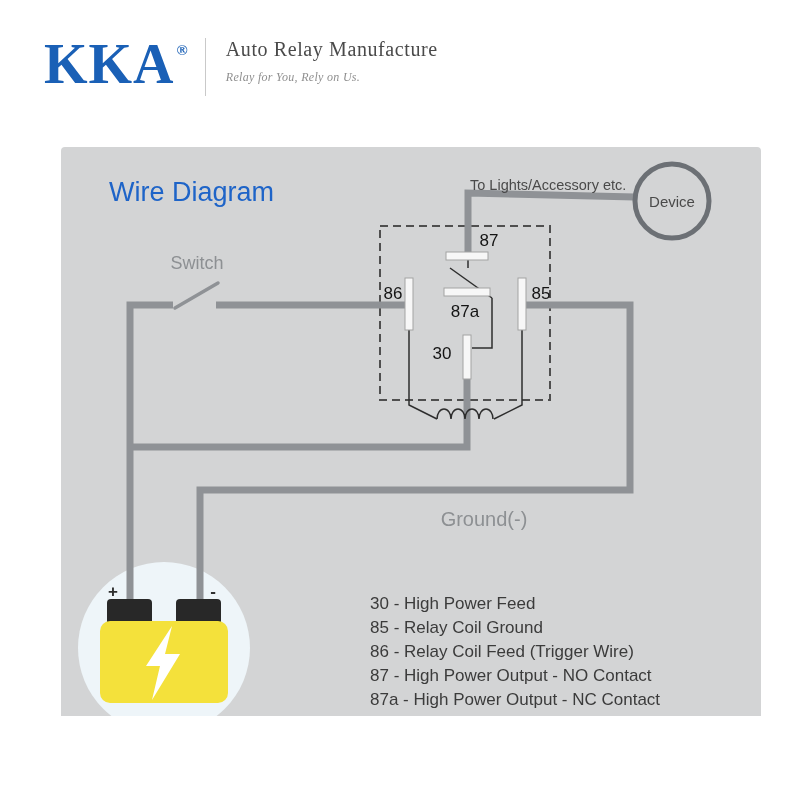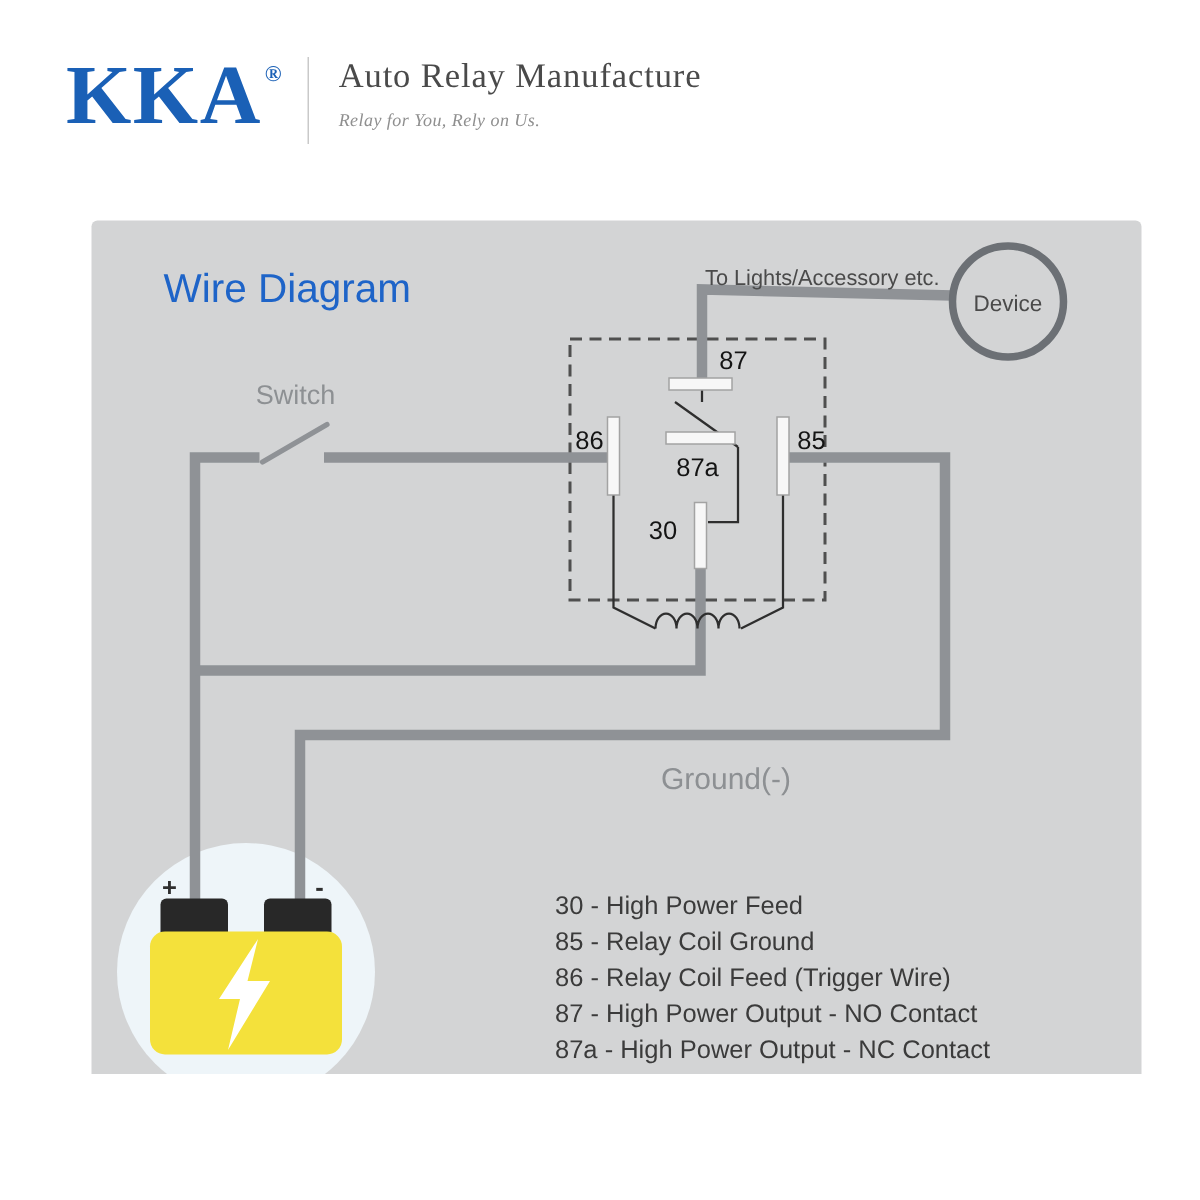--- a/index.html
+++ b/index.html
@@ -5,21 +5,21 @@
   html,body{margin:0;padding:0;background:#fff;}
   .stage{position:relative;width:800px;height:716px;background:#ffffff;overflow:hidden;
          font-family:"Liberation Sans",sans-serif;}
   
   .header{position:absolute;top:36px;left:44px;display:flex;align-items:flex-start;}
   .logo{font-family:"Liberation Serif",serif;font-weight:bold;font-size:56px;line-height:1;
         color:#1a60b6;letter-spacing:1px;}
   .logo sup{font-size:15px;vertical-align:28px;margin-left:2px;}
   .header-divider{width:1px;height:58px;background:#c9c9c9;margin:2px 20px 0 16px;}
   .header-text{padding-top:2px;}
-  .company{font-family:"Liberation Serif",serif;font-size:23px;color:#4a4a4a;letter-spacing:0.6px;}
+  .company{font-family:"Liberation Serif",serif;font-size:20px;color:#4a4a4a;letter-spacing:0.6px;}
   .tagline{font-family:"Liberation Serif",serif;font-style:italic;font-size:12px;color:#8f8f8f;
            margin-top:9px;letter-spacing:0.3px;}
   
   .panel{position:absolute;left:61px;top:147px;width:700px;height:588px;background:#d3d4d5;
          border-radius:4px;}
   svg text{font-family:"Liberation Sans",sans-serif;}
 </style>
 </head>
 <body>
 

